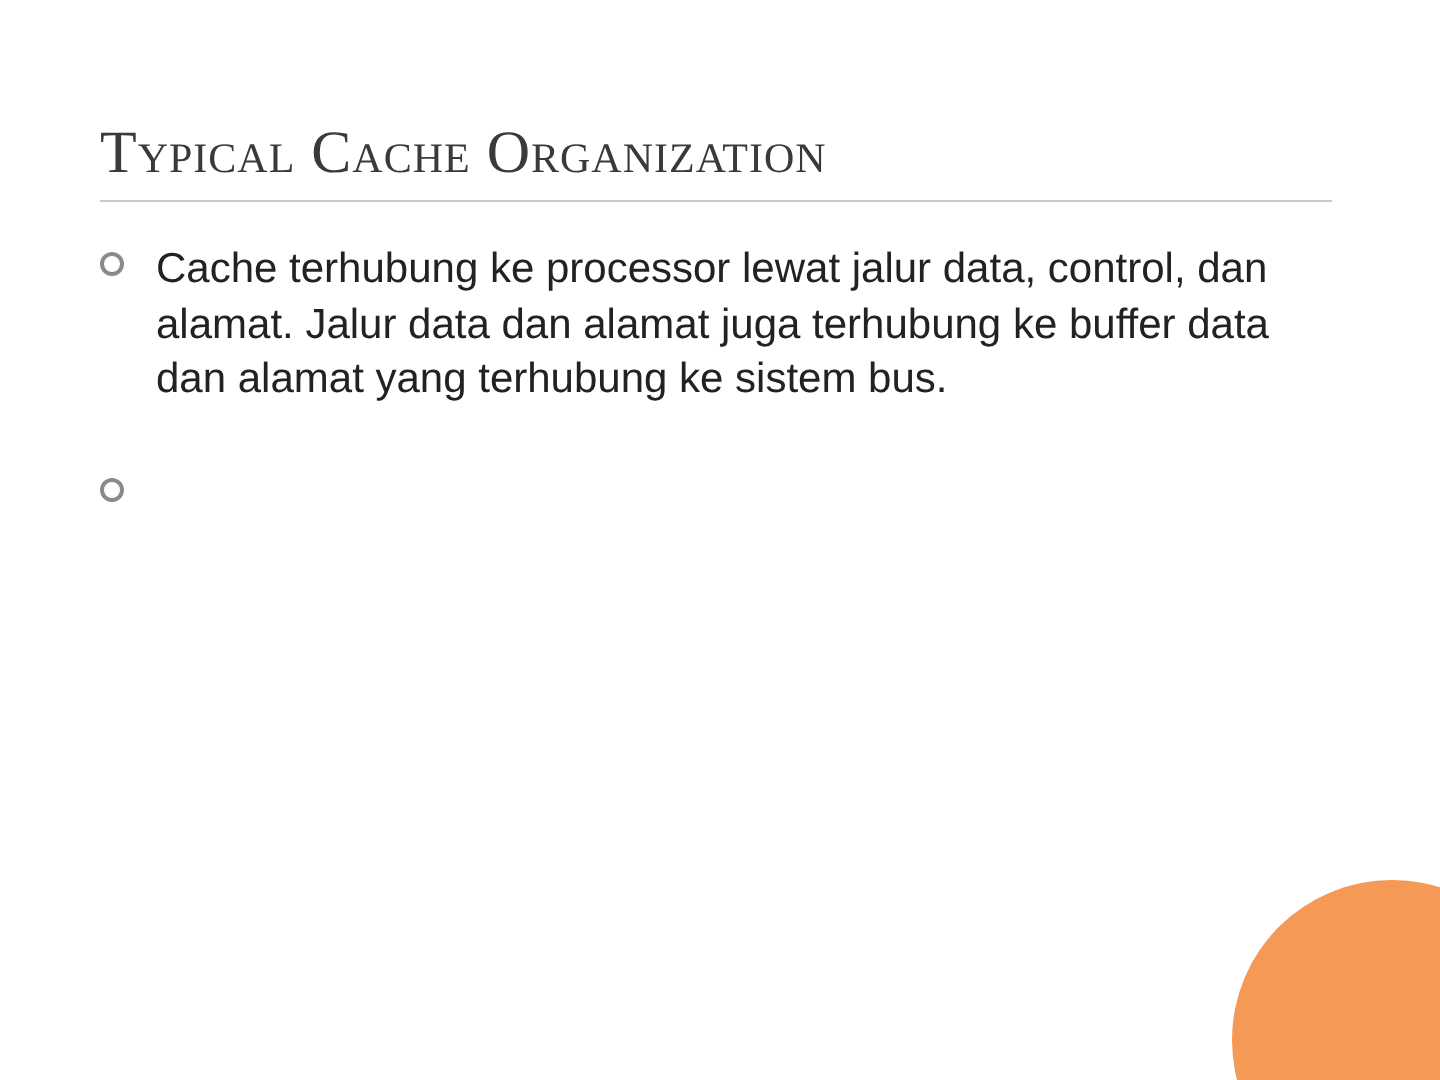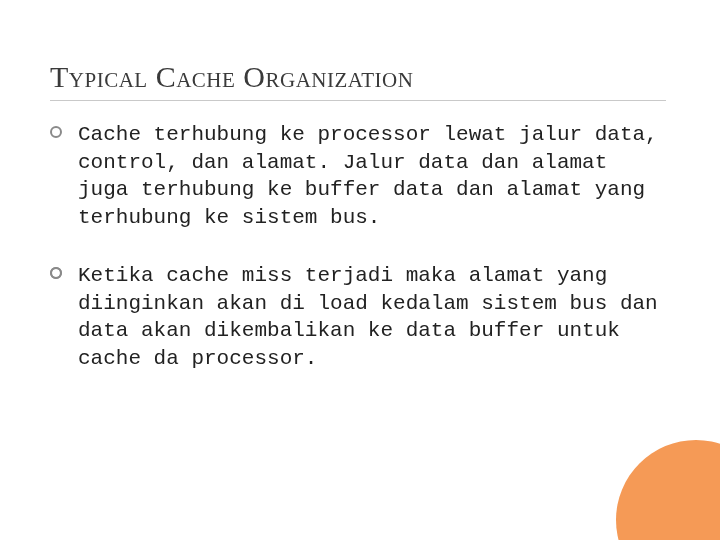--- a/index.html
+++ b/index.html
@@ -27,21 +27,20 @@
     letter-spacing: 0.5px;
     color: #3a3a3a;
     border-bottom: 1px solid #c9c9c9;
     padding-bottom: 6px;
     margin-bottom: 20px;
   }
   .bullets {
     list-style: none;
     padding: 0;
     margin: 0;
-    font-family: Liberation Mono, monospace;
   }
   .bullets li {
     position: relative;
     padding-left: 28px;
     font-size: 21px;
     line-height: 1.32;
     margin-bottom: 30px;
     color: #222;
   }
   .bullets li .marker {
@@ -87,22 +86,18 @@
 <div class="slide">
   <div class="title">Typical Cache Organization</div>
   <ul class="bullets">
     <li>
       <span class="marker"></span>
       <span>Cache terhubung ke processor lewat jalur data, control, dan alamat.  Jalur data dan alamat juga terhubung ke buffer data dan alamat yang terhubung ke sistem bus.</span>
     </li>
     <li>
       <span class="marker"></span>
     </li>
-    <li>
-      <span class="marker"></span>
-      <span>Ketika cache miss terjadi maka alamat yang diinginkan akan di load kedalam sistem bus dan data akan dikembalikan ke data buffer untuk cache da processor.</span>
-    </li>
   </ul>
   <div class="orange-deco">
     <div class="small"></div>
     <div class="big"></div>
   </div>
 </div>
 
 </body></html>

